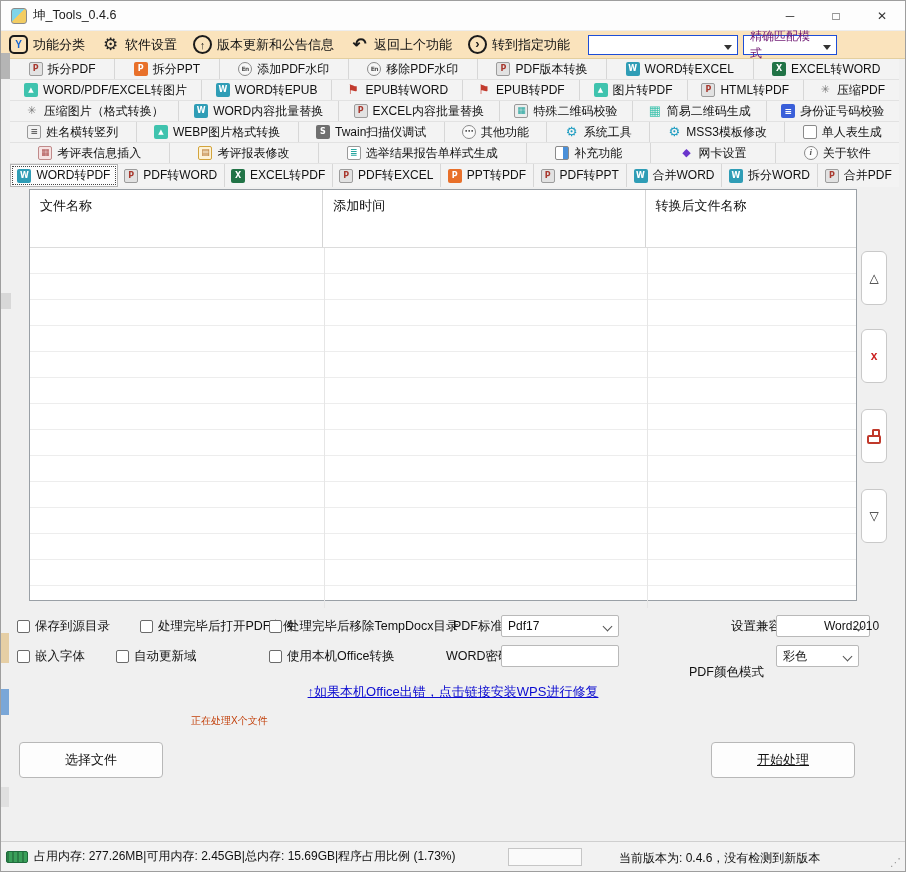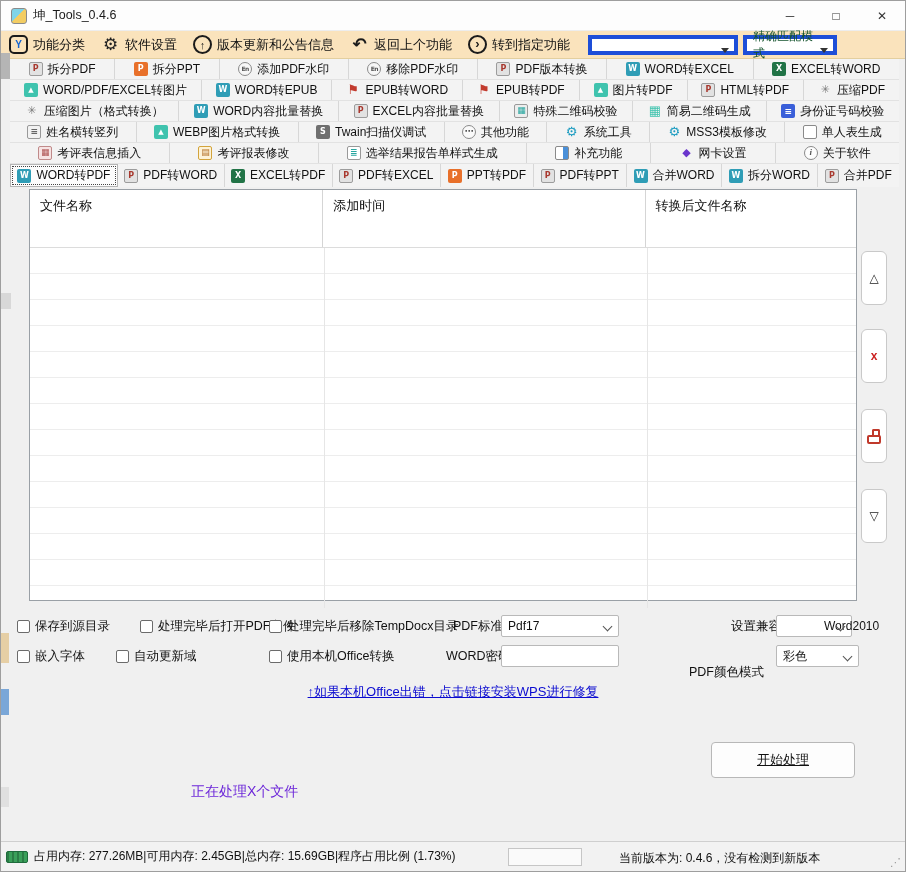--- a/index.html
+++ b/index.html
@@ -17,21 +17,21 @@
 
   
   .toolbar { position:absolute; left:0; top:30px; width:100%; height:28px; background:#fae3bc; display:flex; align-items:center; padding:0 8px; border-bottom:1px solid #e3cf9f; }
   .tb-item { display:flex; align-items:center; margin-right:16px; font-size:13px; color:#111; cursor:default; }
   .tbicon { width:19px; height:19px; margin-right:5px; display:flex; align-items:center; justify-content:center; flex:none; }
   .tbicon[data-name="category-icon"] { border:2px solid #1b1b1b; border-radius:5px; color:#1464d2; font-weight:bold; font-size:10px; }
   .tbicon[data-name="gear-icon"] { font-size:17px; color:#222; }
   .tbicon[data-name="update-icon"] { border:2px solid #1b1b1b; border-radius:50%; font-size:11px; font-weight:bold; color:#1b1b1b; }
   .tbicon[data-name="back-icon"] { font-size:17px; font-weight:bold; color:#1b1b1b; }
   .tbicon[data-name="goto-icon"] { border:2px solid #1b1b1b; border-radius:50%; font-size:13px; font-weight:bold; color:#1b1b1b; padding-bottom:2px; }
-  .tcombo { height:20px; background:#fff; border:4px solid #1d4ed8; display:flex; align-items:center; font-size:12px; color:#14532d; position:relative; }
+  .tcombo { height:20px; background:#fff; border:1px solid #1d4ed8; display:flex; align-items:center; font-size:12px; color:#701a75; position:relative; }
   .tcombo.search { width:150px; margin-left:2px; padding:0 16px 0 6px; }
   .tcombo.mode { width:94px; margin-left:5px; padding:0 16px 0 6px; }
   .darr { position:absolute; right:5px; top:9px; width:0; height:0; border-left:4px solid transparent; border-right:4px solid transparent; border-top:5px solid #333; }
 
   
   .tabs { position:absolute; left:9px; top:58px; width:889px; height:128px; background:#f3f3f3; }
   .tab-row { display:flex; width:100%; height:21px; border-bottom:1px solid #e2e2e2; }
   .tab-row:last-child { height:23px; border-bottom:none; }
   .tab-item { flex:1 1 auto; display:flex; align-items:center; justify-content:center; padding:0 9px; border-right:1px solid #d7d7d7; font-size:12px; color:#111; white-space:nowrap; overflow:hidden; cursor:default; }
   .tab-item:last-child { border-right:none; }
@@ -87,21 +87,21 @@
   .combo { position:absolute; height:22px; background:#fff; border:1px solid #b9b9b9; border-radius:2px; display:flex; align-items:center; padding:0 20px 0 6px; font-size:12px; color:#111; }
   .chev { position:absolute; right:7px; top:7px; width:7px; height:7px; border-right:1.4px solid #555; border-bottom:1.4px solid #555; transform:rotate(45deg); }
   .pwd { position:absolute; height:22px; background:#fff; border:1px solid #b9b9b9; border-radius:2px; font-size:12px; padding:0 5px; }
 
   .wpslink { position:absolute; left:0; top:682px; width:100%; text-align:center; font-size:13px; color:#0b0bd0; text-decoration:underline; }
 
   
   .actbtn { position:absolute; top:741px; height:36px; background:#fdfdfd; border:1px solid #b8b8b8; border-radius:4px; display:flex; align-items:center; justify-content:center; font-size:13px; color:#111; }
   .actbtn.select { left:18px; width:144px; }
   .actbtn.start { left:710px; width:144px;text-decoration:underline; }
-  .procstatus { position:absolute; left:190px; top:782px; font-size:14px; color:#6d28d9; }
+  .procstatus { position:absolute; left:190px; top:713px; font-size:10px; color:#c2410c; }
 
   
   .statusbar { position:absolute; left:0; bottom:0; width:100%; height:30px; background:#f2f2f2; border-top:1px solid #cfcfcf; display:flex; align-items:center; font-size:12px; color:#111; }
   .ramicon { width:22px; height:12px; margin:0 6px 0 5px; background:#3aa05a; border:1px solid #1e6b3c; border-radius:2px; flex:none;
              background-image:repeating-linear-gradient(90deg,#2b7d46 0 2px,transparent 2px 5px); }
   .progressbox { position:absolute; left:507px; top:6px; width:74px; height:18px; background:#fafafa; border:1px solid #c6c6c6; }
   .versiontext { position:absolute; left:618px; top:8px; }
   .grip { position:absolute; right:4px; bottom:2px; font-size:11px; color:#9a9a9a; }
 
   
@@ -390,21 +390,21 @@
         </label><label class="check" data-name="option-checkbox" style="left: 268px;">
           <span class="cbox" data-name="checkbox-box-icon"></span>
           <span data-name="option-checkbox-label">处理完毕后移除TempDocx目录</span>
         </label></span>
     <span class="flabel" style="left:452px;" data-name="pdf-standard-label">PDF标准</span>
     <div class="combo" style="left:500px;width:118px;" data-name="pdf-standard-select">
       <span data-name="pdf-standard-value">Pdf17</span>
       <span class="chev" data-name="chevron-down-icon"></span>
     </div>
     <span class="flabel" style="left:698px;margin-left:32px;" data-name="compat-version-label">设置兼容版本</span>
-    <div class="combo" style="left:775px;width:76px;padding-left:47px;" data-name="compat-version-select">
+    <div class="combo" style="left:775px;width:94px;padding-left:47px;" data-name="compat-version-select">
       <span data-name="compat-version-value">Word2010</span>
       <span class="chev" data-name="chevron-down-icon"></span>
     </div>
   </div>
 
   
   <div class="optrow r2" data-name="options-row-2">
     <span id="cbrow2"><label class="check" data-name="option-checkbox" style="left: 16px;">
           <span class="cbox" data-name="checkbox-box-icon"></span>
           <span data-name="option-checkbox-label">嵌入字体</span>
@@ -421,20 +421,21 @@
     <div class="combo" style="left:775px;width:83px;" data-name="color-mode-select">
       <span data-name="color-mode-value">彩色</span>
       <span class="chev" data-name="chevron-down-icon"></span>
     </div>
   </div>
 
   
   <div class="wpslink" data-name="wps-repair-link">↑如果本机Office出错，点击链接安装WPS进行修复</div>
 
   
+  <div class="actbtn select" data-name="select-files-button">选择文件</div>
   <span class="procstatus" data-name="processing-status-text">正在处理X个文件</span>
   <div class="actbtn start" data-name="start-processing-button">开始处理</div>
 
   
   <div class="statusbar" data-name="status-bar">
     <span class="ramicon" data-name="memory-icon"></span>
     <span data-name="memory-status-text">占用内存: 277.26MB|可用内存: 2.45GB|总内存: 15.69GB|程序占用比例 (1.73%)</span>
     <span class="progressbox" data-name="progress-box"></span>
     <span class="versiontext" data-name="version-status-text">当前版本为: 0.4.6，没有检测到新版本</span>
     <span class="grip" data-name="resize-grip">⋰</span>

